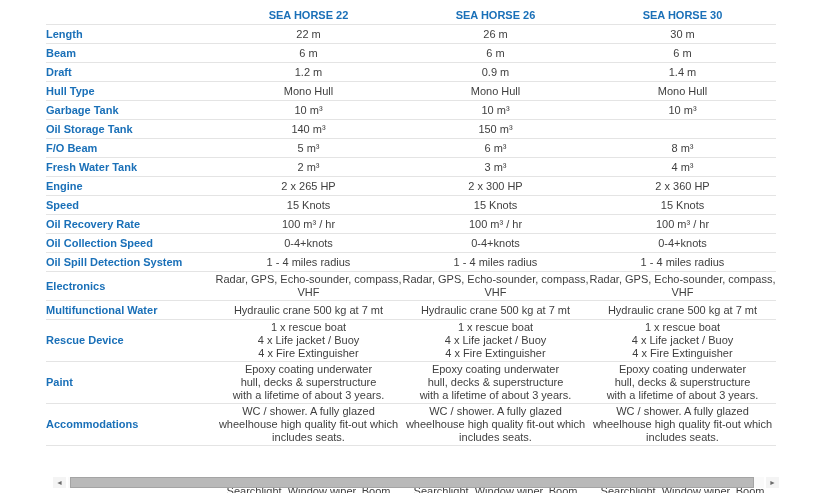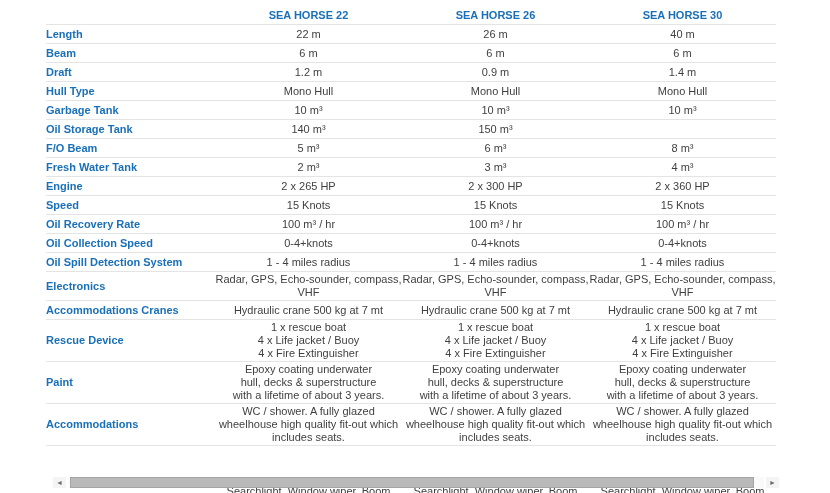--- a/index.html
+++ b/index.html
@@ -86,21 +86,21 @@
       <div class="cell label-cell"></div>
       <div class="cell value-cell">SEA HORSE 22</div>
       <div class="cell value-cell">SEA HORSE 26</div>
       <div class="cell value-cell">SEA HORSE 30</div>
     </div>
     <div class="rows" id="rows-container">
   <div class="row">
     <div class="cell label-cell">Length</div>
     <div class="cell value-cell">22 m</div>
     <div class="cell value-cell">26 m</div>
-    <div class="cell value-cell">40 m</div>
+    <div class="cell value-cell">30 m</div>
   </div>
 
   <div class="row">
     <div class="cell label-cell">Beam</div>
     <div class="cell value-cell">6 m</div>
     <div class="cell value-cell">6 m</div>
     <div class="cell value-cell">6 m</div>
   </div>
 
   <div class="row">
@@ -183,21 +183,21 @@
     <div class="cell label-cell">Electronics</div>
     <div class="cell value-cell">Radar, GPS, Echo-sounder, compass,
 VHF</div>
     <div class="cell value-cell">Radar, GPS, Echo-sounder, compass,
 VHF</div>
     <div class="cell value-cell">Radar, GPS, Echo-sounder, compass,
 VHF</div>
   </div>
 
   <div class="row">
-    <div class="cell label-cell">Accommodations Cranes</div>
+    <div class="cell label-cell">Multifunctional Water</div>
     <div class="cell value-cell">Hydraulic crane 500 kg at 7 mt</div>
     <div class="cell value-cell">Hydraulic crane 500 kg at 7 mt</div>
     <div class="cell value-cell">Hydraulic crane 500 kg at 7 mt</div>
   </div>
 
   <div class="row">
     <div class="cell label-cell">Rescue Device</div>
     <div class="cell value-cell">1 x rescue boat
 4 x Life jacket / Buoy
 4 x Fire Extinguisher</div>

